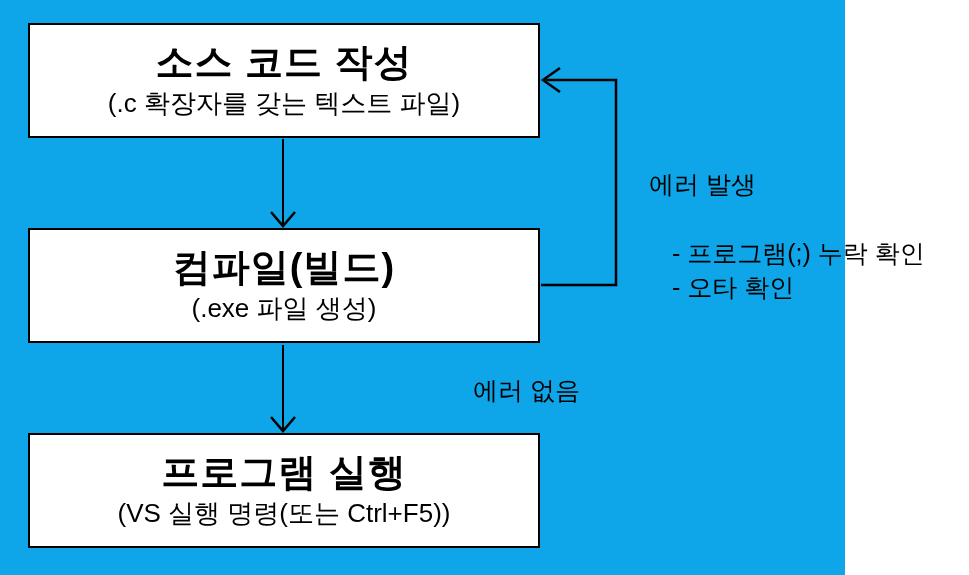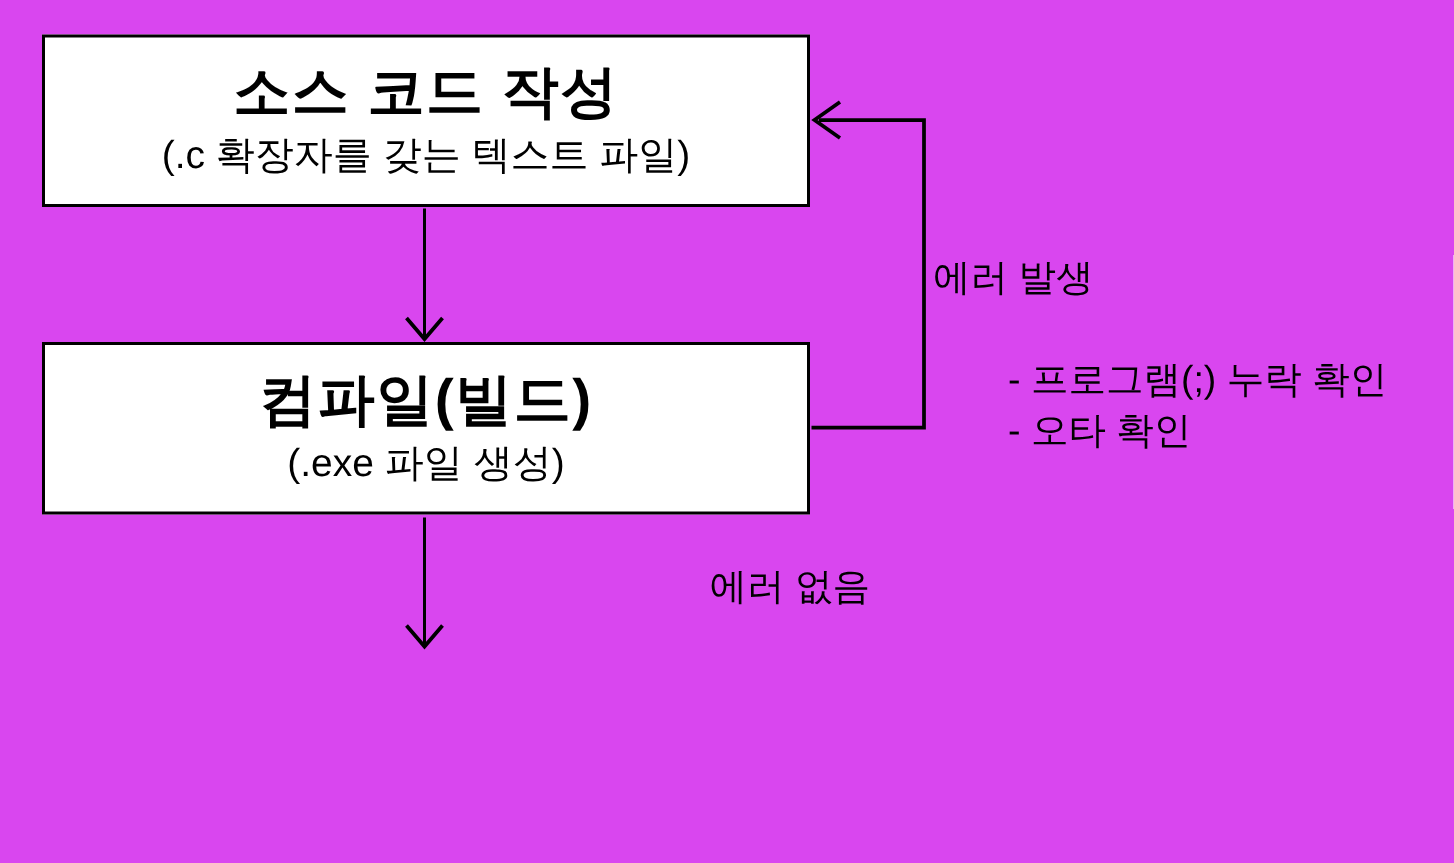--- a/index.html
+++ b/index.html
@@ -5,22 +5,22 @@
   * { margin: 0; padding: 0; box-sizing: border-box; }
   html, body {
     width: 969px; height: 575px;
     background: #ffffff;
     font-family: "Liberation Sans", "DejaVu Sans", sans-serif;
     color: #000000;
     overflow: hidden;
   }
   .canvas {
     position: relative;
-    width: 969px; height: 575px;
-    background: #d946ef;
+    width: 845px; height: 575px;
+    background: #0ea5e9;
   }
   .connector-svg {
     position: absolute;
     left: 0; top: 0;
     width: 969px; height: 575px;
     pointer-events: none;
   }
   .node-box {
     position: absolute;
     left: 28px;
@@ -51,21 +51,21 @@
     line-height: 1.15;
     white-space: nowrap;
     text-align: center;
   }
   .float-label {
     position: absolute;
     font-size: 25px;
     font-weight: 400;
     white-space: nowrap;
   }
-  .error-occurred-label { left: 622px; top: 168px; }
+  .error-occurred-label { left: 649px; top: 168px; }
   .no-error-label { left: 473px; top: 374px; }
   .error-checklist {
     position: absolute;
     left: 672px; top: 236px;
     display: flex;
     flex-direction: column;
   }
   .checklist-item {
     font-size: 25px;
     line-height: 34px;
@@ -98,20 +98,24 @@
   <div class="node-box pos-1">
     <div class="node-title">소스 코드 작성</div>
     <div class="node-subtitle">(.c 확장자를 갖는 텍스트 파일)</div>
   </div>
 
   <div class="node-box pos-2">
     <div class="node-title">컴파일(빌드)</div>
     <div class="node-subtitle">(.exe 파일 생성)</div>
   </div>
 
+  <div class="node-box pos-3">
+    <div class="node-title">프로그램 실행</div>
+    <div class="node-subtitle">(VS 실행 명령(또는 Ctrl+F5))</div>
+  </div>
 
   <div class="float-label error-occurred-label">에러 발생</div>
 
   <div class="error-checklist">
     <div class="checklist-item">- 프로그램(;) 누락 확인</div>
     <div class="checklist-item">- 오타 확인</div>
   </div>
 
   <div class="float-label no-error-label">에러 없음</div>
 

